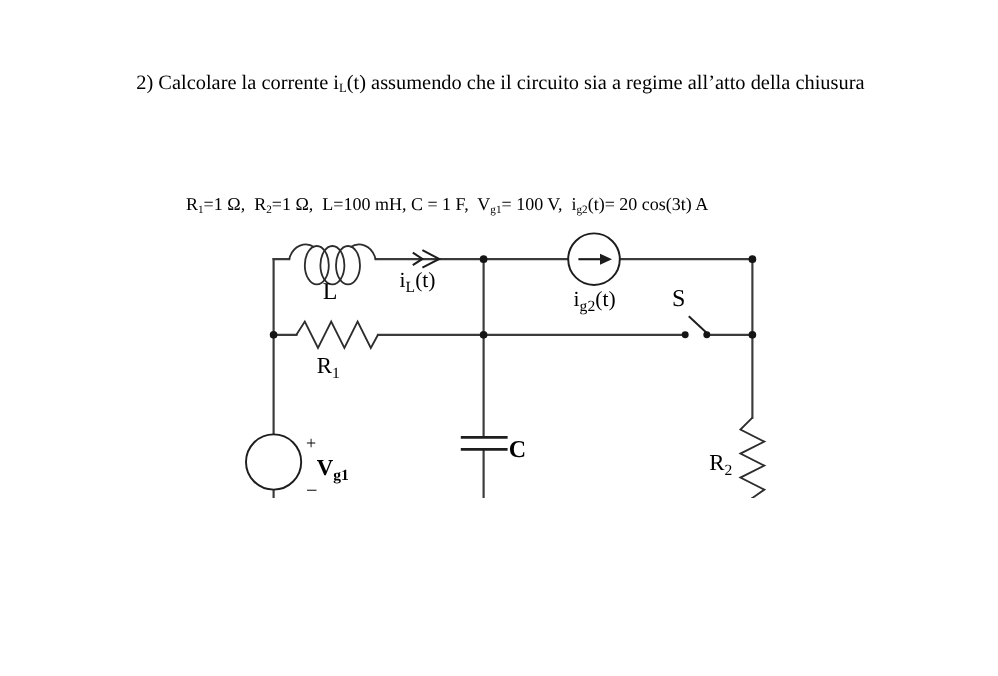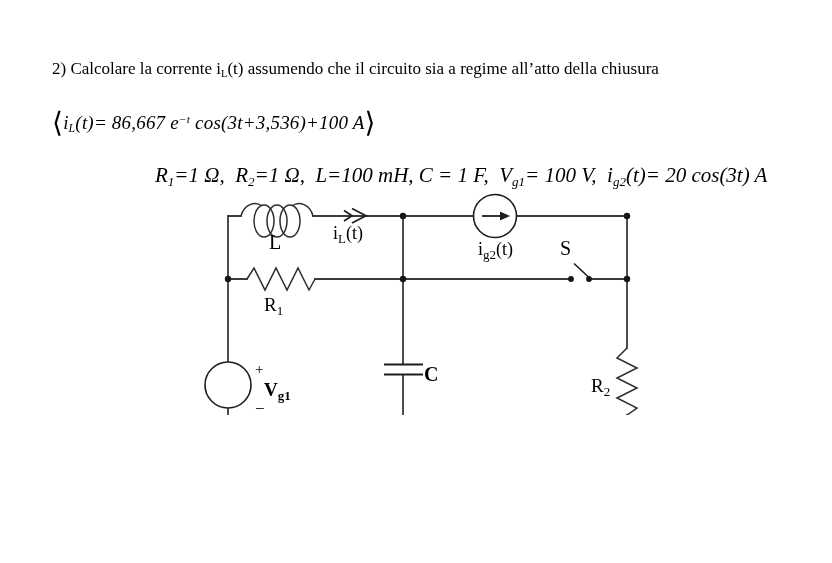--- a/index.html
+++ b/index.html
@@ -3,60 +3,60 @@
 <meta charset="utf-8">
 <style>
   html, body { margin: 0; padding: 0; background: #ffffff; }
   .page {
     position: relative;
     width: 832px; height: 415px;
     background: #ffffff;
     font-family: "Liberation Serif", serif;
     color: #000000;
     overflow: hidden;
+    text-align: center;
   }
   .statement {
     position: absolute; left: 52px; top: 56px;
     width: 730px;
     font-size: 17px; line-height: 25px;
   }
   .sub  { font-size: 0.62em; vertical-align: -0.28em; }
   .sup  { font-size: 0.60em; vertical-align: 0.50em; }
   .formula {
     position: absolute; left: 52px; top: 103px;
     font-size: 19px; font-style: italic; line-height: 32px;
     letter-spacing: 0.2px;
   }
   .formula .bracket {
     font-family: "DejaVu Sans", sans-serif;
     font-style: normal; font-weight: 300;
     font-size: 28px; vertical-align: -3px;
   }
   .params {
     position: absolute; left: 155px; top: 163px;
-    font-size: 21px; white-space: pre; font-style: italic;
+    font-size: 15px; white-space: pre;
   }
   svg.circuit { position: absolute; left: 0; top: 0; }
   svg.circuit text {
     font-family: "Liberation Serif", serif;
     fill: #000000;
   }
   .tsub { font-size: 13px; }
   .bold { font-weight: bold; }
 </style>
 </head>
 <body>
 
 <div class="page">
 
   <div class="statement">
     <div><span>2) Calcolare la corrente i</span><span class="sub">L</span><span>(t) assumendo che il circuito sia a regime all’atto della chiusura</span></div>
   </div>
 
-  <div class="formula"><span class="bracket">⟨</span><span>i</span><span class="sub">L</span><span>(t)= 86,667 e</span><span class="sup">−t</span><span> cos(3t+3,536)+100 A</span><span class="bracket">⟩</span></div>
 
   <div class="params"><span>R</span><span class="sub">1</span><span>=1 Ω,  R</span><span class="sub">2</span><span>=1 Ω,  L=100 mH, C = 1 F,  V</span><span class="sub">g1</span><span>= 100 V,  i</span><span class="sub">g2</span><span>(t)= 20 cos(3t) A</span></div>
 
   <svg class="circuit" width="832" height="563" viewBox="0 0 832 563">
 
     <g stroke="#3b3b3b" stroke-width="1.8" fill="none" stroke-linecap="square">
       <path d="M228,216 H241 M313,216 H473 M517,216 H627"></path>
       <path d="M228,279 H247 M315,279 H571 M589,279 H627"></path>
       <path d="M228,490 H627"></path>
       <path d="M228,216 V362 M228,408 V490"></path>

